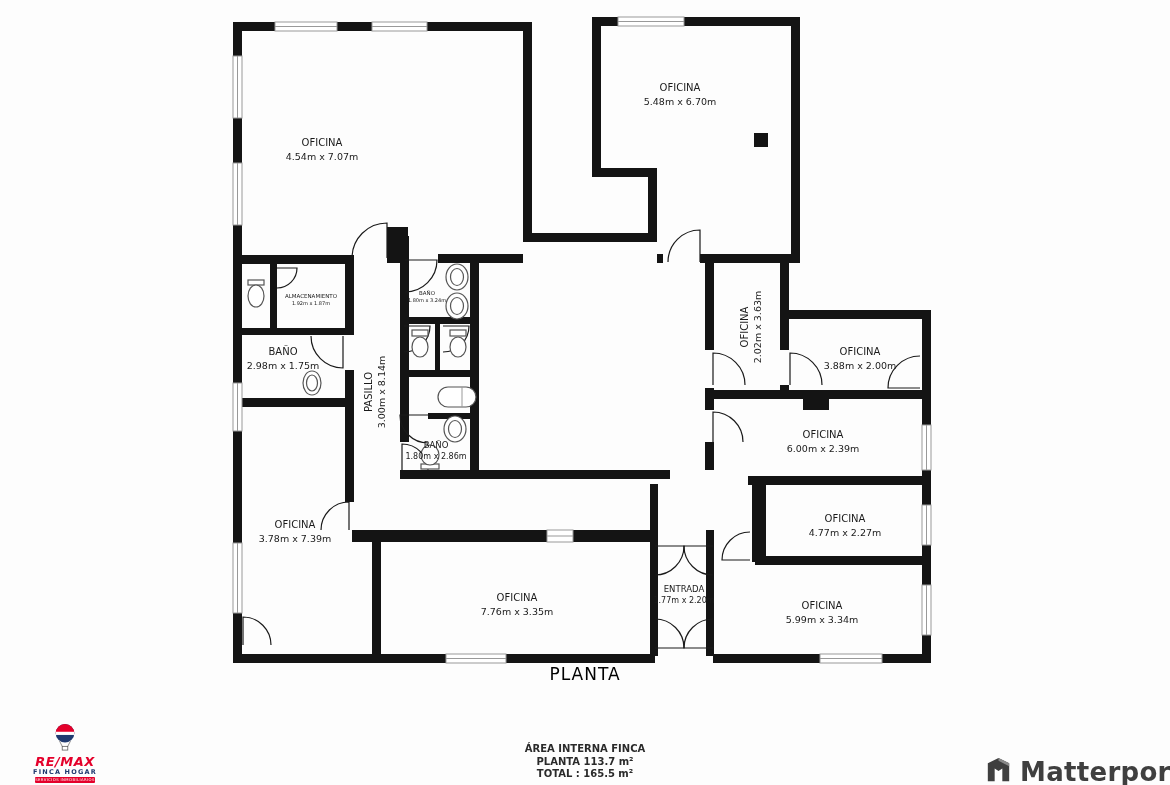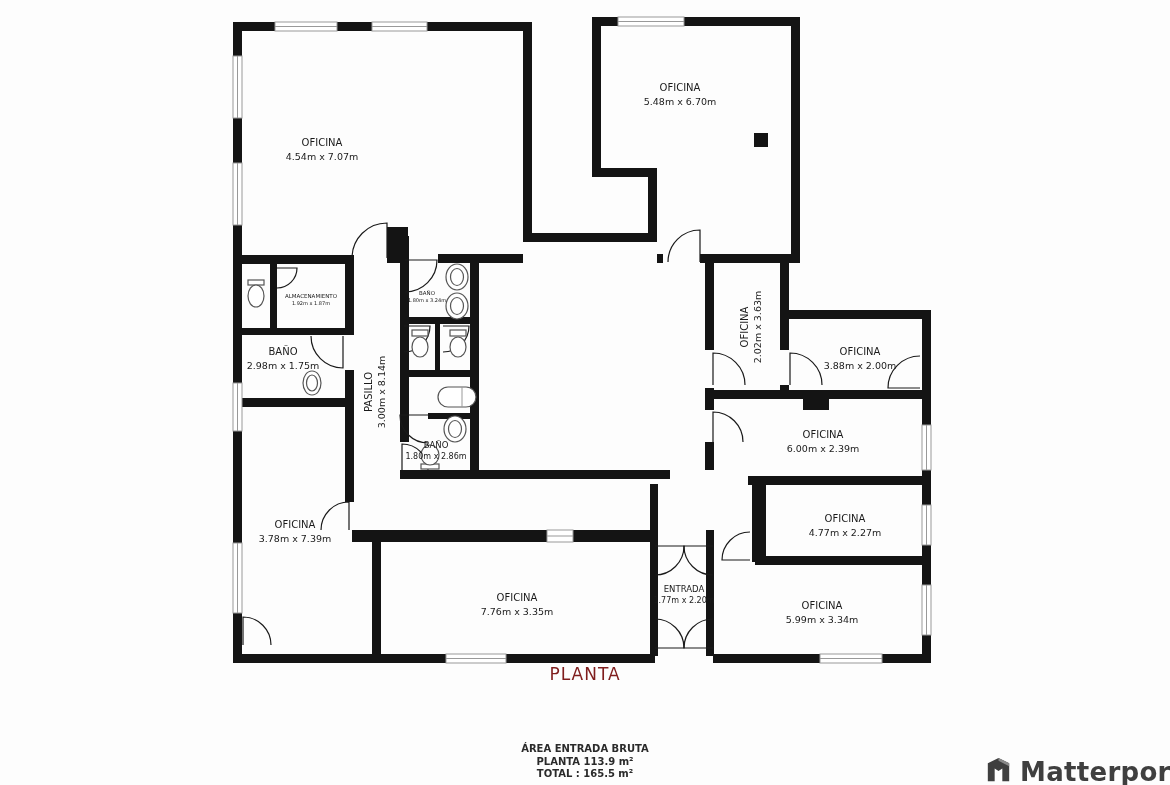--- a/index.html
+++ b/index.html
@@ -12,21 +12,21 @@
   .lbl-sm2{font-size:8px;}
   .lbl-xs{font-size:5.5px;}
   .lbl-xs2{font-size:5px;}
   .mid{text-anchor:middle;}
   .wall{fill:#141414;}
   .door{fill:none;stroke:#1a1a1a;stroke-width:1.2;}
   .win{fill:#ffffff;stroke:#999;stroke-width:1;}
   .winline{stroke:#999;stroke-width:1;}
   .fix{fill:#fff;stroke:#555;stroke-width:1.2;}
   .plan-title{position:absolute;left:485px;top:664px;width:200px;text-align:center;
-              font-size:17px;letter-spacing:1px;color:#7f1d1d;}
+              font-size:17px;letter-spacing:1px;color:#000000;}
   .footer{position:absolute;left:470px;top:743px;width:230px;text-align:center;
           font-size:10px;font-weight:600;color:#2a2a2a;line-height:12.5px;}
   .remax{position:absolute;left:30px;top:723px;width:70px;text-align:center;}
   .remax .word{font-size:13px;font-weight:700;font-style:italic;color:#e4002b;line-height:13px;letter-spacing:.5px;}
   .remax .sub{font-size:6.5px;font-weight:700;color:#1f3a70;letter-spacing:1.2px;line-height:8px;}
   .remax .tag{margin:1px auto 0;width:60px;background:#e4002b;color:#fff;font-size:3.8px;
               letter-spacing:.4px;line-height:6px;border-radius:1px;}
   .mtp{position:absolute;left:985px;top:757px;display:flex;align-items:flex-start;gap:8px;color:#3f3f3f;}
   .mtp .word{font-size:26px;font-weight:700;letter-spacing:.3px;line-height:30px;}
 </style>
@@ -231,26 +231,38 @@
         <text class="lbl2 mid" x="517" y="615">7.76m x 3.35m</text>
       </g>
     </g>
   </svg>
 
   
   <div class="plan-title">PLANTA</div>
 
   
   <div class="footer">
-    <div>ÁREA ENTRADA BRUTA</div>
-    <div>PLANTA 113.9 m²</div>
+    <div>ÁREA INTERNA FINCA</div>
+    <div>PLANTA 113.7 m²</div>
     <div>TOTAL :  165.5 m²</div>
   </div>
 
   
+  <div class="remax">
+    <svg width="24" height="28" viewBox="0 0 24 30">
+      <circle cx="12" cy="11" r="10" fill="#1f3a70"></circle>
+      <path d="M2 11 A10 10 0 0 1 22 11 Z" fill="#e4002b"></path>
+      <rect x="2" y="9.4" width="20" height="3.4" fill="#fff"></rect>
+      <path d="M6 19 L9 25 M18 19 L15 25" stroke="#555" stroke-width="0.7"></path>
+      <rect x="9" y="25" width="6" height="4" fill="#fff" stroke="#555" stroke-width="0.8"></rect>
+    </svg>
+    <div class="word">RE/MAX</div>
+    <div class="sub">FINCA HOGAR</div>
+    <div class="tag">SERVICIOS INMOBILIARIOS</div>
+  </div>
 
   
   <div class="mtp">
     <svg width="27" height="27" viewBox="0 0 24 24">
       <path fill="#3f3f3f" d="M2.5 21.5 V5.5 L12 0.8 L21.5 5.5 V21.5 H15.4 V10.2 L12 12.4 L8.6 10.2 V21.5 Z"></path>
       <path fill="#8a8a8a" d="M12 0.8 L21.5 5.5 V8.2 L12 3.4 Z"></path>
     </svg>
     <div class="word">Matterport</div>
   </div>
 

